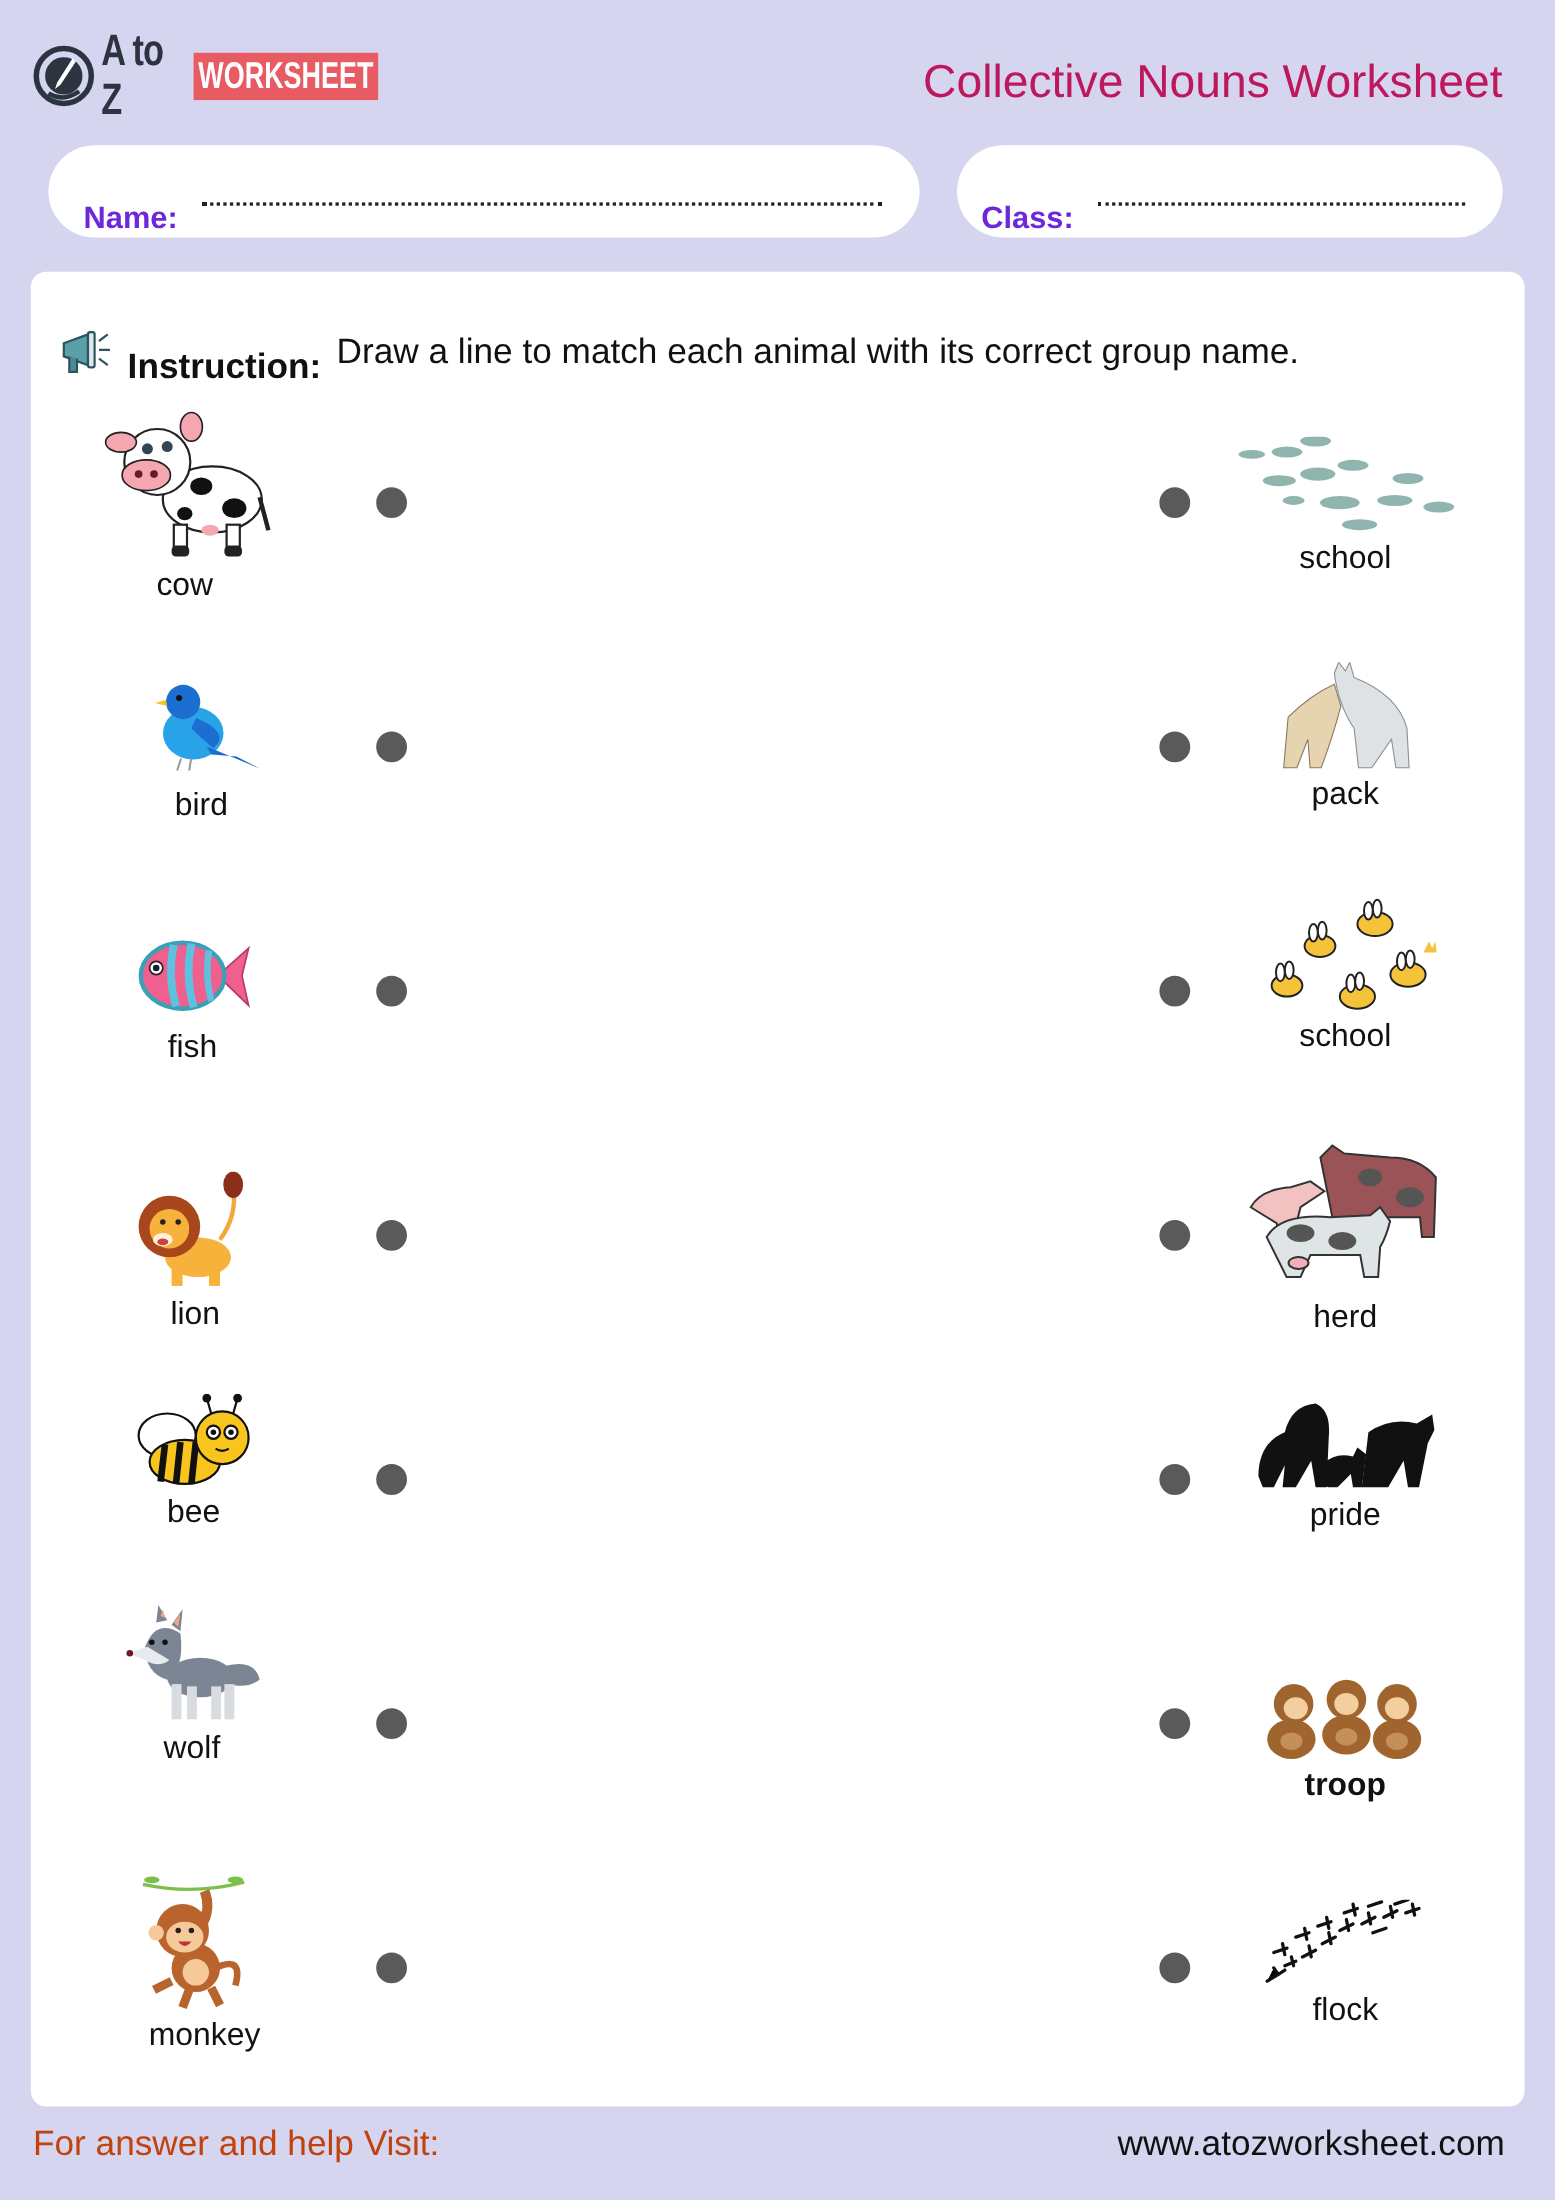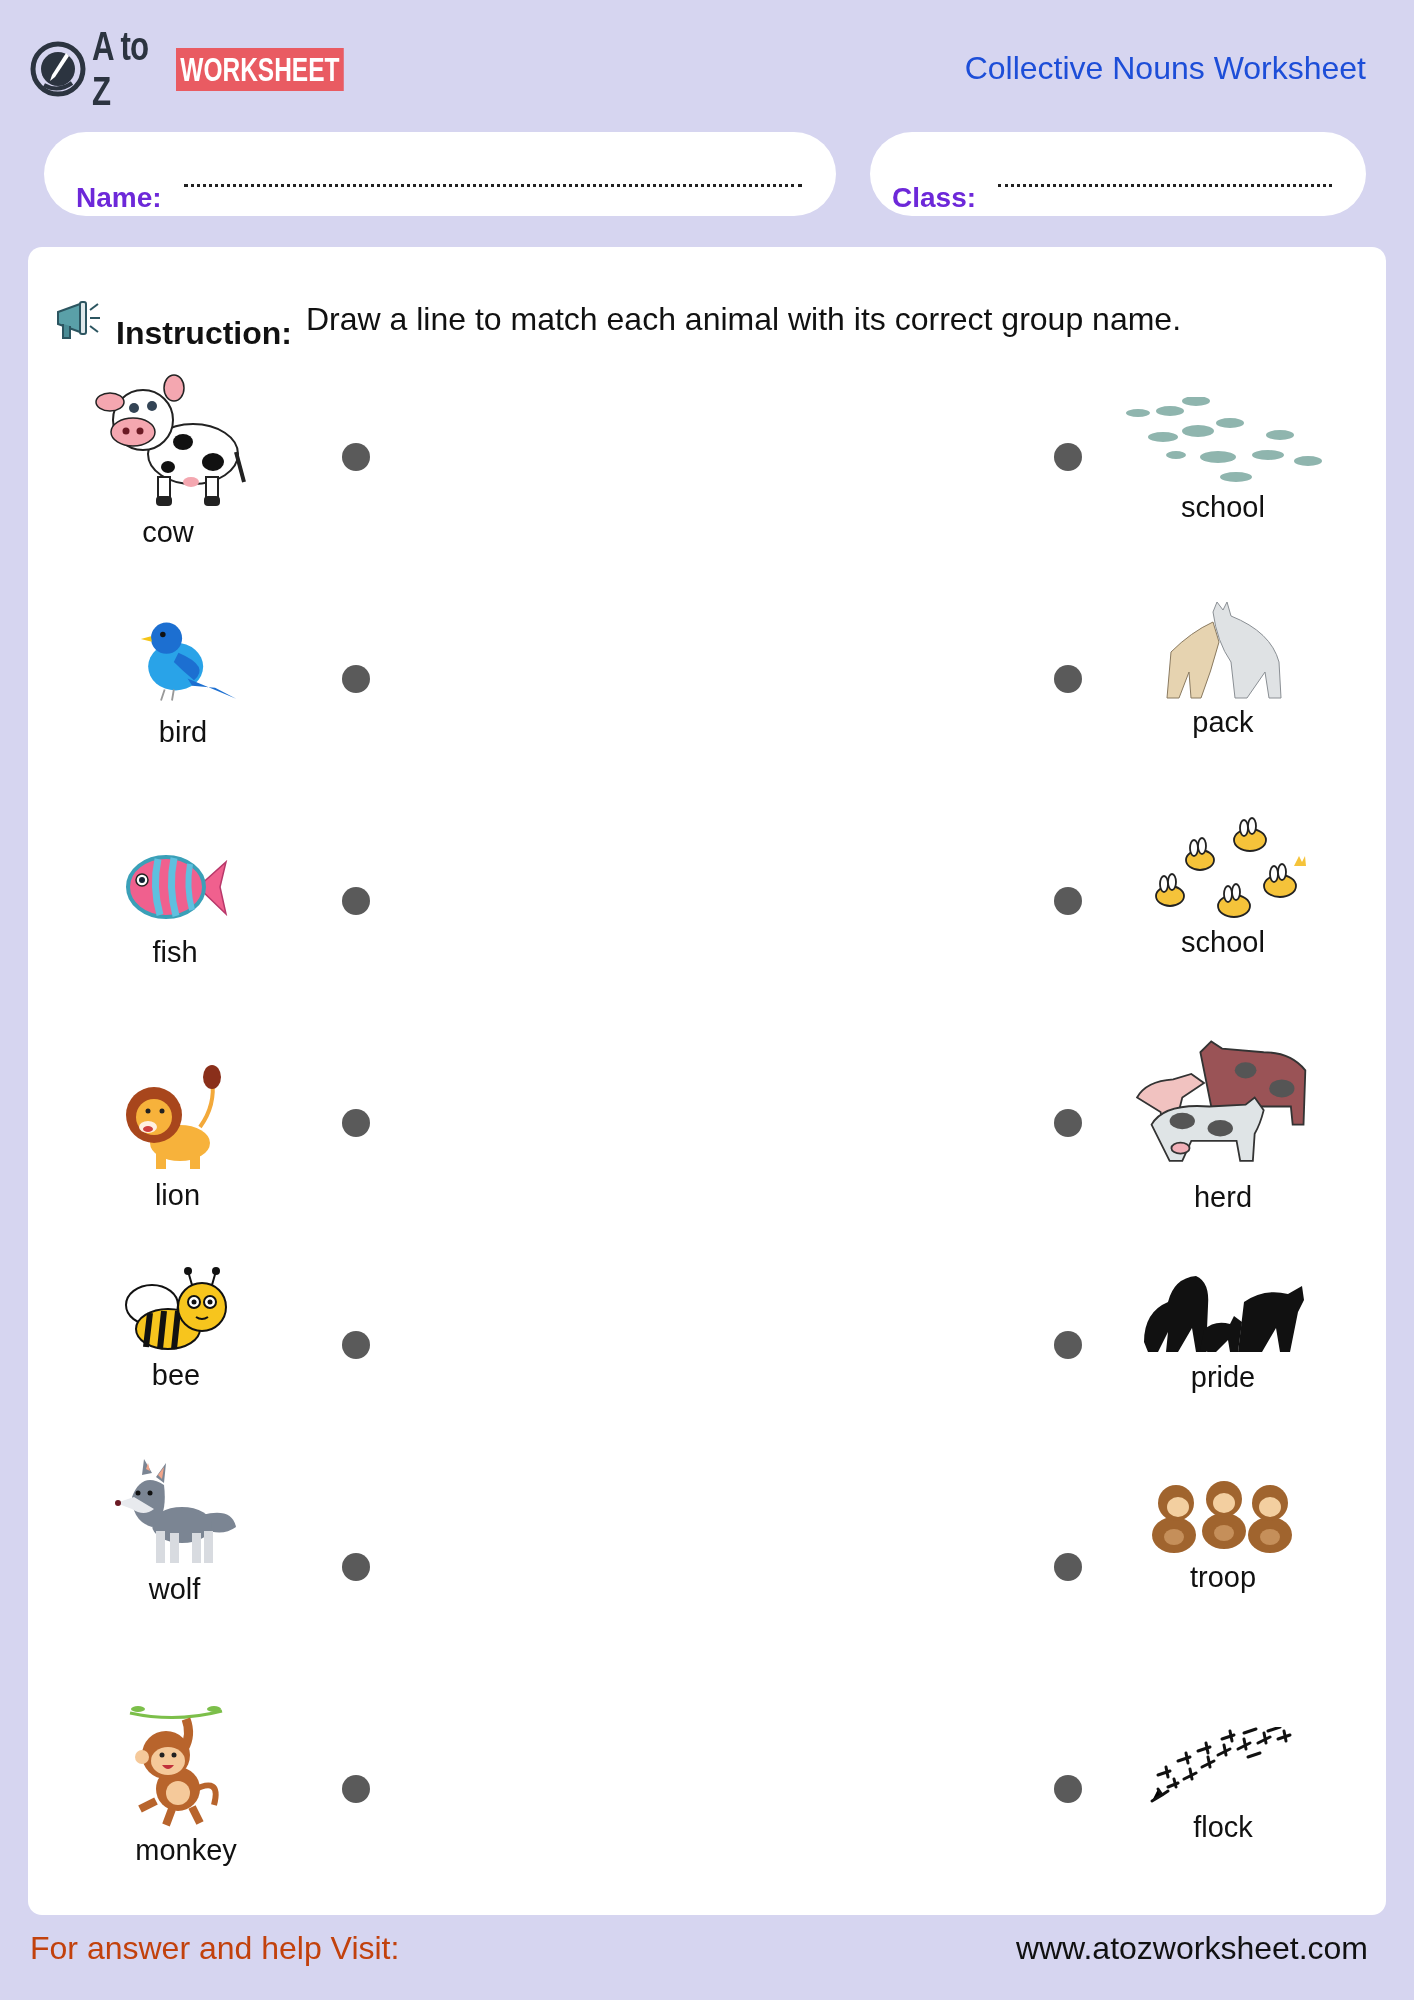--- a/index.html
+++ b/index.html
@@ -4,21 +4,21 @@
 <style>
   html, body { margin:0; padding:0; }
   body {
     width:1414px; height:2000px; background:#d6d5f0; position:relative; overflow:hidden;
     font-family:"Liberation Sans", sans-serif; color:#111;
   }
   .logo { position:absolute; left:30px; top:38px; height:62px; display:flex; align-items:center; }
   .logo-mark { width:56px; height:56px; }
   .logo-atoz { font-family:"Liberation Sans", sans-serif; font-weight:bold; font-size:40px; color:#2c3440; margin-left:6px; letter-spacing:-1px; transform:scaleX(0.78); transform-origin:left center; display:inline-block; width:90px; }
   .logo-ws { background:#e95b62; color:#fff; font-weight:bold; font-size:34px; padding:2px 6px; margin-left:-6px; transform:scaleX(0.72); transform-origin:left center; display:inline-block; letter-spacing:0px; }
-  .doc-title { position:absolute; right:48px; top:50px; font-size:32px; color:#1d4ed8; }
+  .doc-title { position:absolute; right:48px; top:50px; font-size:42px; color:#be185d; }
 
   .field { position:absolute; top:132px; height:84px; background:#fff; border-radius:42px; display:flex; align-items:center; box-sizing:border-box; padding-left:32px; }
   .field.name { left:44px; width:792px; }
   .field.class { left:870px; width:496px; padding-left:22px; }
   .field-label { font-weight:bold; font-size:28px; color:#6d28d9;margin-top:48px; }
   .field-line { flex:1; margin:22px 34px 0 22px; border-bottom:3px dotted #222; height:0; }
 
   .card { position:absolute; left:28px; top:247px; width:1358px; height:1668px; background:#fff; border-radius:14px; }
 
   .instr { position:absolute; left:26px; top:40px; display:flex; align-items:center; font-size:32px; }
@@ -308,21 +308,21 @@
       <svg width="170" height="85" viewBox="0 0 170 85" fill="#111">
         <path d="M6 70 Q6 40 30 30 Q36 6 58 4 Q72 10 70 34 L68 80 L58 80 L54 56 L40 80 L28 80 L30 60 L20 80 L10 80 Z"></path>
         <path d="M62 78 L66 58 Q76 48 92 52 L96 44 L104 50 L100 80 L92 80 L90 68 L78 80 L70 80 Z"></path>
         <path d="M100 80 L106 30 Q126 16 150 22 L164 14 L166 28 L160 40 L152 80 L142 80 L138 56 L124 80 L112 80 Z"></path>
       </svg>
     </div>
     <div class="word">pride</div>
   </div>
 
   <div class="dot" style="left:1026px; top:1306px;"></div>
-  <div class="item" style="left:1115px; top:1230px; width:160px;">
+  <div class="item" style="left:1115px; top:1276px; width:160px;font-weight:bold;">
     <div class="pic" style="height:80px;">
       <svg width="150" height="78" viewBox="0 0 150 78">
         <g fill="#a0642e">
           <ellipse cx="26" cy="56" rx="22" ry="18"></ellipse>
             <circle cx="28" cy="24" r="18"></circle>
           <ellipse cx="76" cy="52" rx="22" ry="18"></ellipse>
             <circle cx="76" cy="20" r="18"></circle>
           <ellipse cx="122" cy="56" rx="22" ry="18"></ellipse>
             <circle cx="122" cy="24" r="18"></circle>
         </g>

